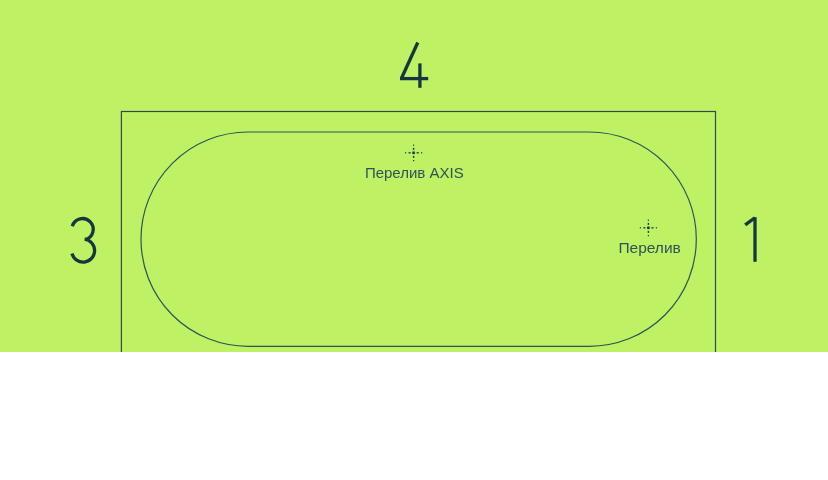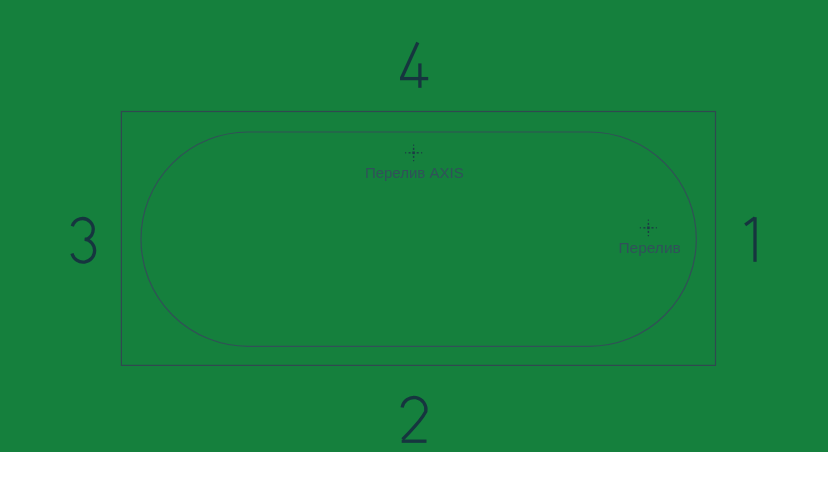--- a/index.html
+++ b/index.html
@@ -1,16 +1,16 @@
 <!DOCTYPE html>
 <html><head>
 <meta charset="utf-8">
 <style>
   html,body{margin:0;padding:0;background:#ffffff;}
-  .page{position:relative;width:828px;height:452px;background:#15803d;overflow:hidden;
+  .page{position:relative;width:828px;height:352px;background:#bef264;overflow:hidden;
         font-family:"Liberation Sans", sans-serif;}
 </style>
 </head>
 <body>
 
 <div class="page">
 <svg width="828" height="480" viewBox="0 0 828 480" fill="none" xmlns="http://www.w3.org/2000/svg">
 
   <rect x="121.4" y="111.5" width="594.1" height="253.9" fill="none" stroke="#30494f" stroke-width="1.2"></rect>
 

